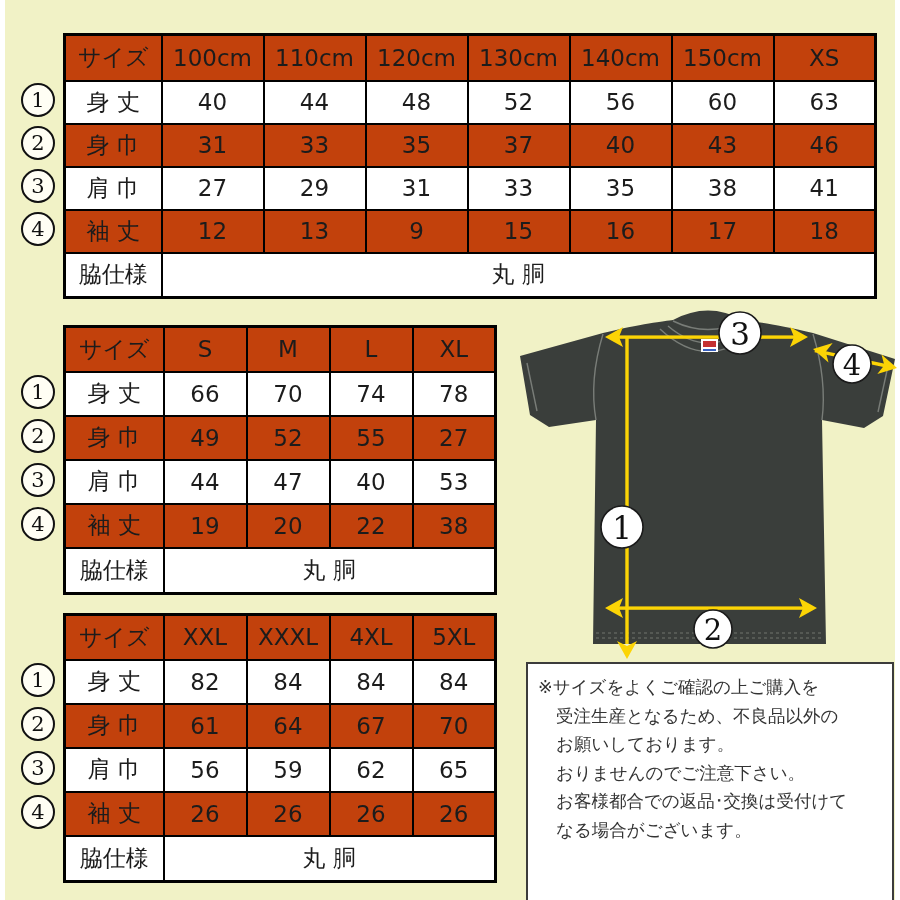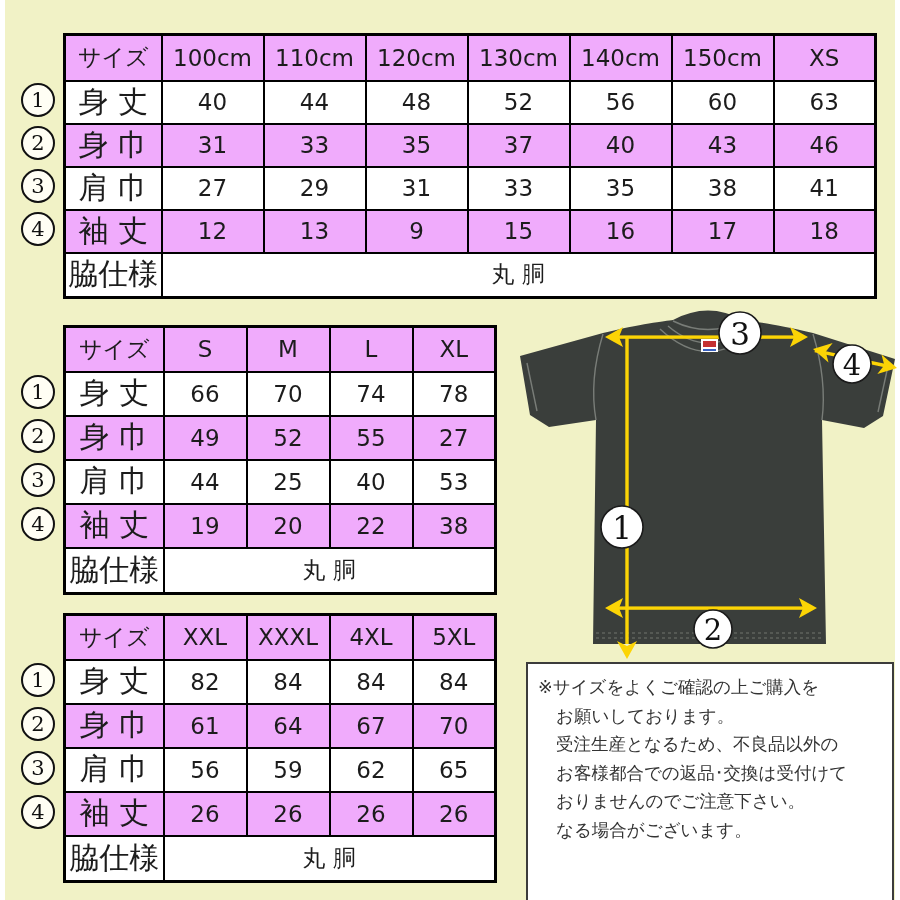--- a/index.html
+++ b/index.html
@@ -5,22 +5,22 @@
   html,body{margin:0;padding:0}
   body{width:900px;height:900px;background:#ffffff;position:relative;
        font-family:"DejaVu Sans","Liberation Sans",sans-serif;overflow:hidden}
   .canvas{position:absolute;top:0;bottom:0;left:5px;right:5px;background:#f1f2c6}
 
   
   table.sz{border-collapse:collapse;table-layout:fixed;position:absolute;
            background:#fff;border:3px solid #000}
   table.sz td{border:2px solid #000;text-align:center;vertical-align:middle;
               font-size:23px;color:#1c1c1c;padding:0;overflow:hidden;white-space:nowrap}
-  table.sz td.lab{font-size:30px}
-  .g{background:#f0abfc}
+  table.sz td.lab{font-size:23px}
+  .g{background:#c2410c}
   .w{background:#ffffff}
 
   
   .cnum{position:absolute;width:30px;height:30px;border:2px solid #111;border-radius:50%;
         background:#fffef4;font-family:"DejaVu Serif","Liberation Serif",serif;
         font-size:21px;line-height:30px;text-align:center;color:#111}
 
   
   .note{position:absolute;left:521px;top:662px;width:368px;height:257px;background:#fff;
         border:2px solid #3c3c3c;box-sizing:border-box;padding:9px 6px 0 10px;
@@ -134,21 +134,21 @@
     <tr class="g" style="height:44px">
       <td class="lab">身 巾</td>
       <td>49</td>
       <td>52</td>
       <td>55</td>
       <td>27</td>
     </tr>
     <tr class="w" style="height:44px">
       <td class="lab">肩 巾</td>
       <td>44</td>
-      <td>25</td>
+      <td>47</td>
       <td>40</td>
       <td>53</td>
     </tr>
     <tr class="g" style="height:44px">
       <td class="lab">袖 丈</td>
       <td>19</td>
       <td>20</td>
       <td>22</td>
       <td>38</td>
     </tr>
@@ -269,20 +269,20 @@
       <text class="mk-txt" x="203" y="322" font-size="29" text-anchor="middle" dominant-baseline="central">2</text>
       <circle cx="230" cy="25" r="21" fill="#ffffff" stroke="#1a1a1a" stroke-width="1.6"></circle>
       <text class="mk-txt" x="230" y="26" font-size="31" text-anchor="middle" dominant-baseline="central">3</text>
       <circle cx="342" cy="56" r="19" fill="#ffffff" stroke="#1a1a1a" stroke-width="1.6"></circle>
       <text class="mk-txt" x="342" y="57" font-size="29" text-anchor="middle" dominant-baseline="central">4</text>
     </g>
   </svg>
 
   <div class="note">
     <div>※サイズをよくご確認の上ご購入を</div>
+    <div class="indent">受注生産となるため、不良品以外の</div>
     <div class="indent">お願いしております。</div>
-    <div class="indent">受注生産となるため、不良品以外の</div>
+    <div class="indent">おりませんのでご注意下さい。</div>
     <div class="indent">お客様都合での返品･交換は受付けて</div>
-    <div class="indent">おりませんのでご注意下さい。</div>
     <div class="indent">なる場合がございます。</div>
   </div>
 
 </div>
 
 </body></html>

